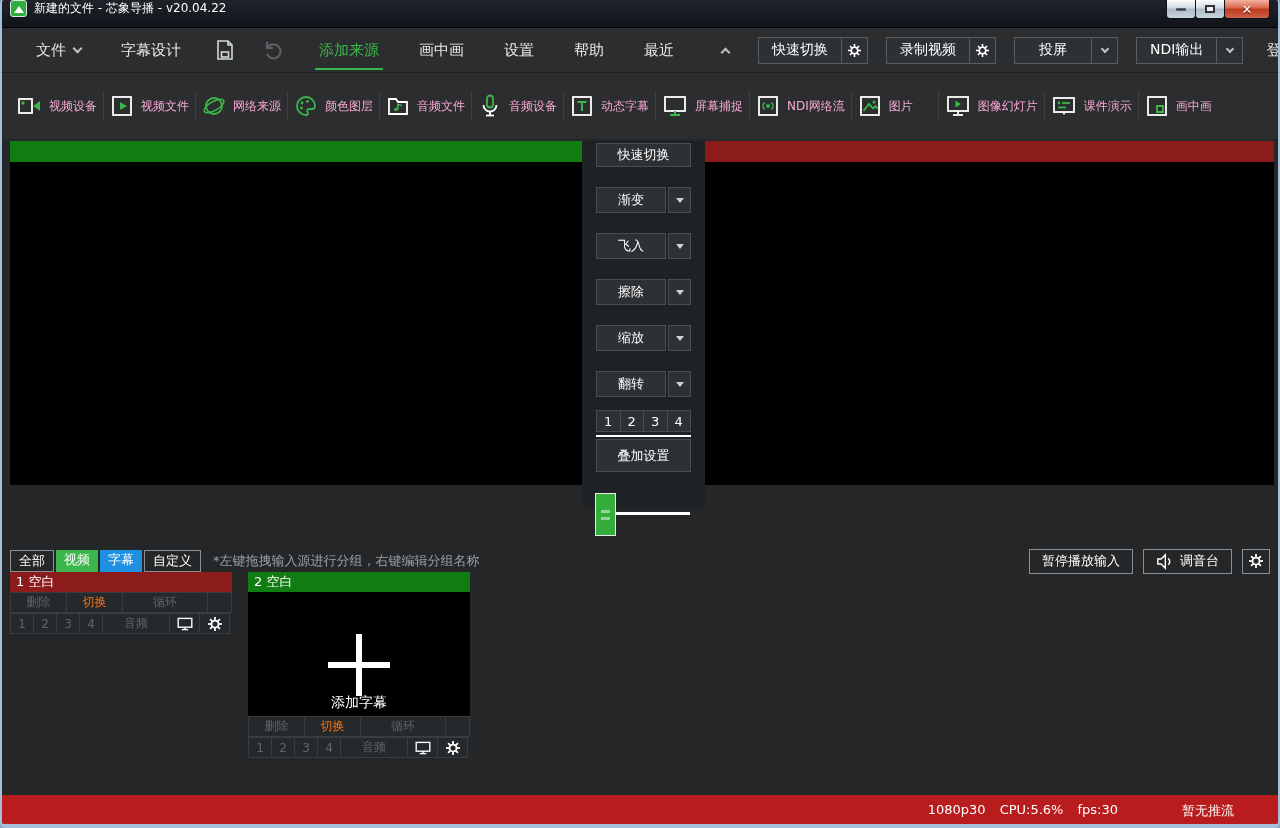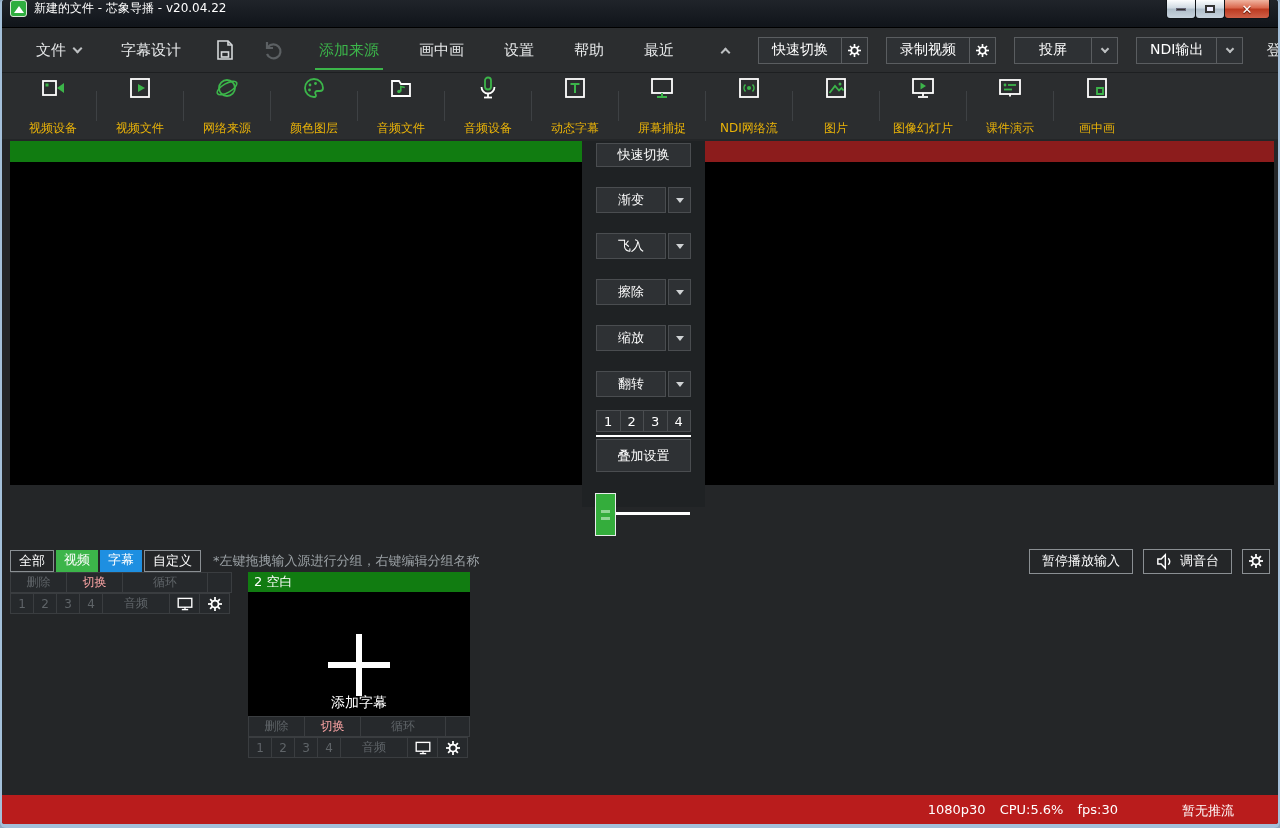--- a/index.html
+++ b/index.html
@@ -45,22 +45,22 @@
   .seg { height:27px; border:1px solid #5a5d60; background:#2e3134; color:#fff; font-size:14px;
     display:flex; align-items:center; justify-content:center; padding:0 13px; white-space:nowrap; }
   .seg + .seg { margin-left:-1px; }
   .seg.icon-seg { width:27px; padding:0; }
   .seg.wide { min-width:78px; }
   .login-item { color:#e6e8e9; font-size:15px; padding:0 10px 0 14px; white-space:nowrap; }
 
   
   .toolbar { position:absolute; top:72px; left:0; right:0; height:67px; background:#2b2d2f;
     border-top:1px solid #1d1f21; display:flex; align-items:center; padding-left:8px; }
-  .tb-item { min-width:86px; padding:0 6px; display:flex; flex-direction:column; align-items:center; gap:20px;
-    color:#eab308; font-size:12px; white-space:nowrap; cursor:default; }
+  .tb-item { min-width:86px; padding:0 6px; display:flex; flex-direction:row; align-items:center; gap:7px;
+    color:#f9a8d4; font-size:12px; white-space:nowrap; cursor:default; }
   .tb-sep { width:1px; height:30px; background:#3e4144; }
   .tb-item svg { display:block; }
 
   
   .main { position:absolute; top:139px; left:0; right:0; bottom:29px; background:#242628; }
   .preview { position:absolute; top:2px; height:344px; background:#000; }
   .preview .bar { height:21px; }
   .preview.program { left:8px; width:572px; }
   .preview.live { left:703px; width:569px; }
 
@@ -95,21 +95,21 @@
 
   .panel { position:absolute; top:433px; width:222px; }
   .panel.p1 { left:8px; } .panel.p2 { left:246px; }
   .panel-header { height:20px; color:#fff; font-size:13px; line-height:20px; padding-left:6px; }
   .panel-body { position:relative; height:124px; background:#000; }
   .plus { position:absolute; left:50%; top:42px; transform:translateX(-50%); width:62px; height:62px; }
   .plus::before { content:""; position:absolute; left:0; top:28px; width:62px; height:6px; background:#fff; }
   .plus::after { content:""; position:absolute; left:28px; top:0; width:6px; height:62px; background:#fff; }
   .add-label { position:absolute; left:0; right:0; bottom:4px; text-align:center; color:#fff; font-size:14px; }
   .panel-row { display:flex; }
-  .cell { height:21px; background:#26292c; border:1px solid #3a3d40; color:#fca5a5; font-size:12px;
+  .cell { height:21px; background:#26292c; border:1px solid #3a3d40; color:#f97316; font-size:12px;
     display:flex; align-items:center; justify-content:center; }
   .cell + .cell { margin-left:-1px; }
   .cell.dim { color:#5f6468; }
   .r1-a { width:57px; } .r1-b { width:57px; } .r1-c { width:86px; } .r1-d { width:25px; }
   .r2-n { width:24px; } .r2-audio { width:68px; } .r2-ic { width:31px; }
 
   
   .statusbar { position:absolute; left:0; right:0; bottom:0; height:29px; background:#b91c1c;
     color:#fff; font-size:13px; }
   .stats { position:absolute; right:160px; top:7px; display:flex; gap:14px; }
@@ -444,20 +444,21 @@
                 <line x1="13.6" y1="2.4" x2="10.8" y2="5.2"></line>
                 <line x1="2.4" y1="13.6" x2="5.2" y2="10.8"></line>
               </g>
             <circle cx="8" cy="8" r="4" fill="#242628" stroke="#fff" stroke-width="2"></circle>
           </svg>
         </div>
       </div>
     </div>
 
     <div class="panel p1">
+      <div class="panel-header" style="background: rgb(140, 28, 28);">1 空白</div>
       <div class="panel-row">
         <div class="cell dim r1-a">删除</div>
         <div class="cell r1-b">切换</div>
         <div class="cell dim r1-c">循环</div>
         <div class="cell r1-d"></div>
       </div>
       <div class="panel-row">
         <div class="cell dim r2-n">1</div>
         <div class="cell dim r2-n">2</div>
         <div class="cell dim r2-n">3</div>

